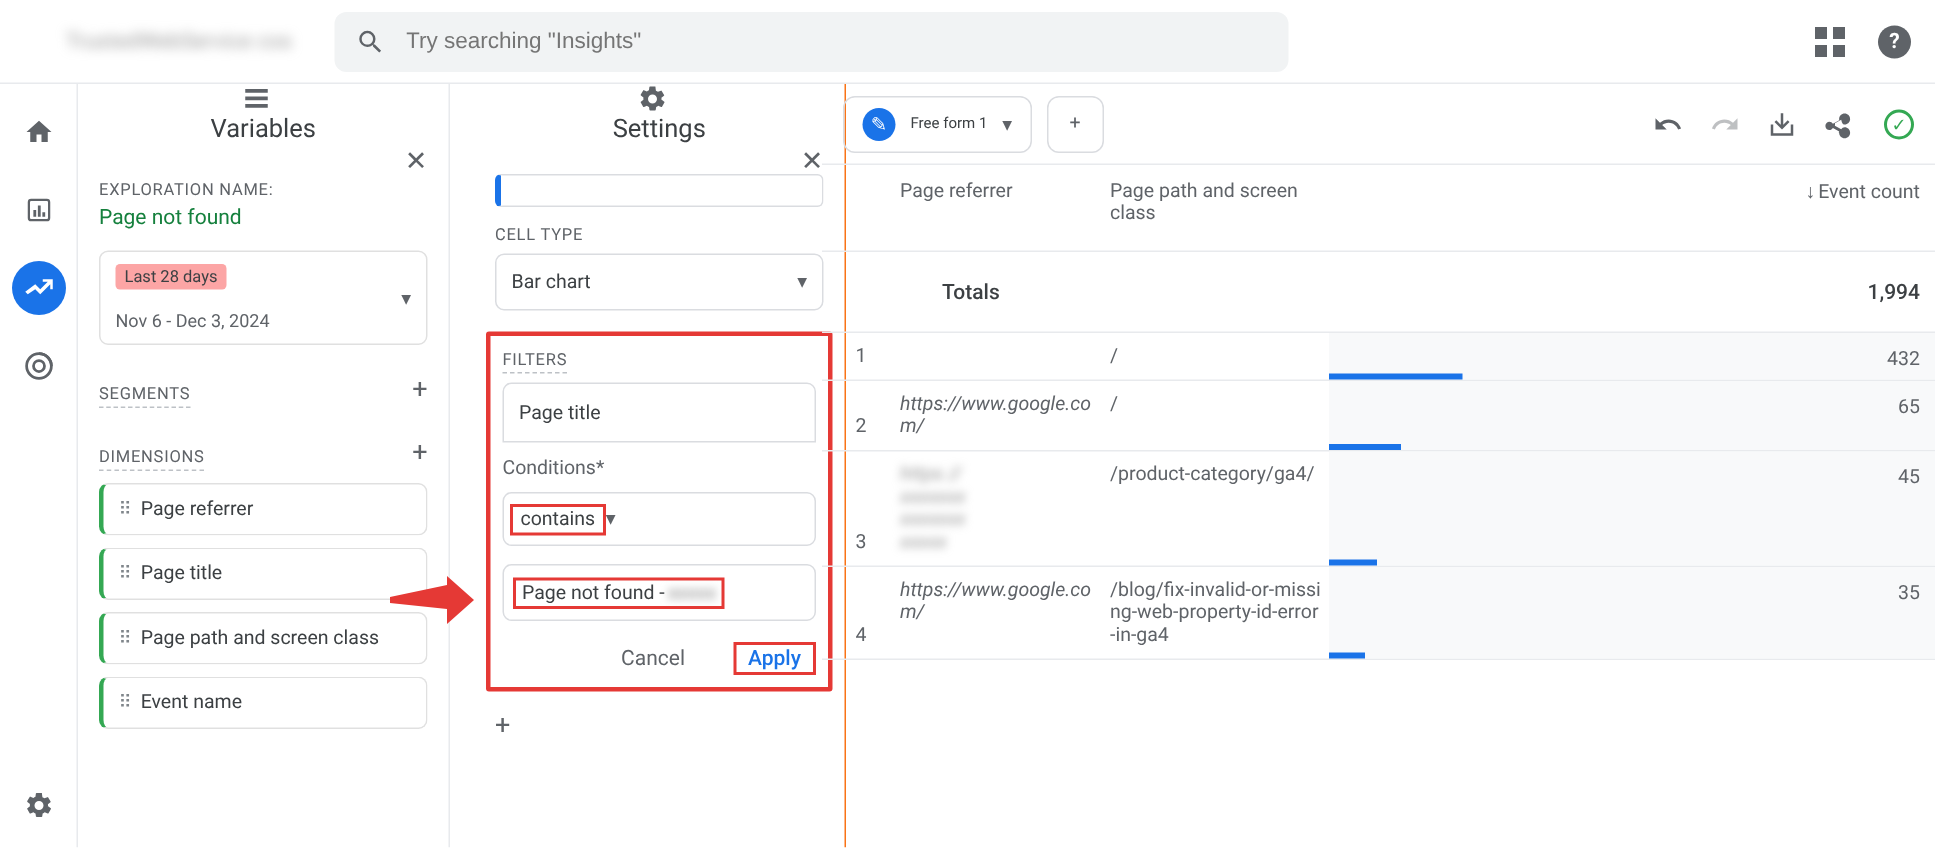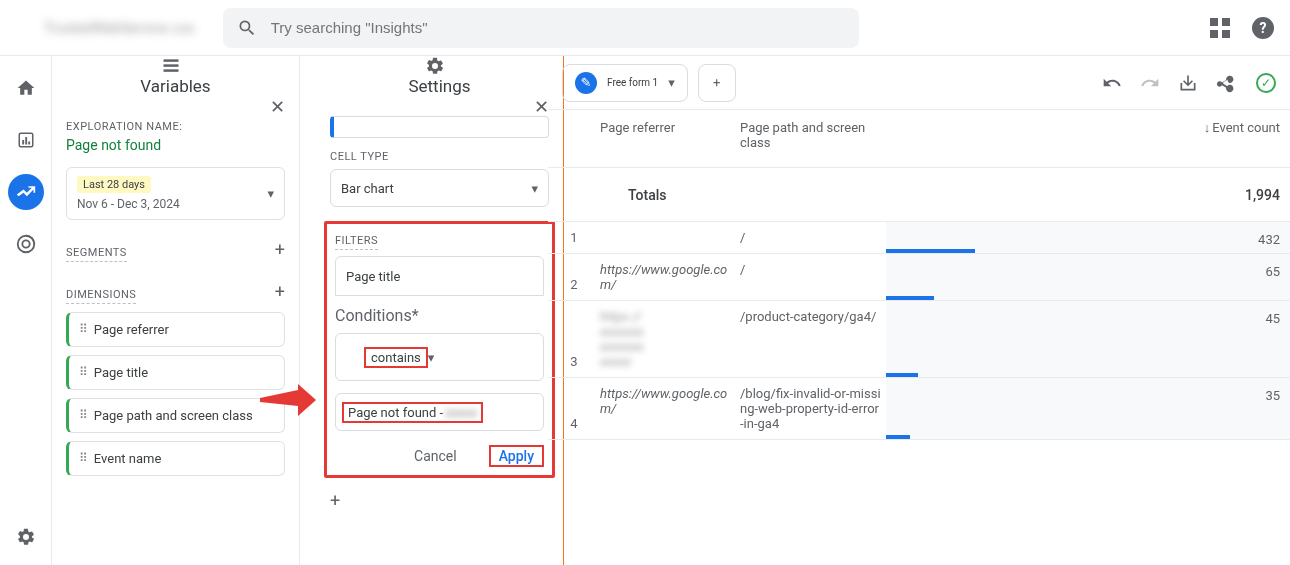--- a/index.html
+++ b/index.html
@@ -34,36 +34,36 @@
   .panel-head .icon { color:#5f6368; margin-right:10px;}
   .panel-head .title { font-size:17px; color:#3c4043;}
   .panel-head .close { margin-left:auto; color:#5f6368; font-size:18px; cursor:pointer;}
 
   .panel-body { padding: 0 14px; font-size:13px; }
   .section-label { font-size:11px; color:#5f6368; letter-spacing:0.5px; text-transform:uppercase; margin-top:10px;}
   .section-label.dashed { border-bottom:1px dashed #bdc1c6; display:inline-block; padding-bottom:2px;}
   .expl-name { margin-top:4px; font-size:14px; color:#15803d;}
 
   .date-card { border:1px solid #e0e0e0; border-radius:6px; padding:8px 10px; margin-top:14px; display:flex; align-items:center; justify-content:space-between; cursor:pointer;}
-  .date-card .chip { background:#fef9c3; font-size:11px; padding:2px 6px; border-radius:3px; display:inline-block; margin-bottom:4px;}
+  .date-card .chip { background:#fca5a5; font-size:11px; padding:2px 6px; border-radius:3px; display:inline-block; margin-bottom:14px;}
   .date-card .range{ font-size:12px; color:#5f6368;}
   
   .row-head { display:flex; align-items:center; margin-top:16px; justify-content:space-between;}
   .add { color:#5f6368; font-size:18px; cursor:pointer; }
   
   .dim-chip { border:1px solid #e0e0e0; border-left:3px solid #34a853; border-radius:6px; padding:9px 10px; margin-top:8px; display:flex; align-items:center; gap:8px; cursor:grab;}
   .handle { color:#80868b; font-size:12px; letter-spacing:-2px; line-height:7px;}
 
   
   .cell-type { border:1px solid #dadce0; border-radius:6px; height:38px; margin-top:6px; display:flex; align-items:center; padding:0 10px; justify-content:space-between; cursor:pointer;}
   .filters-box { border:3px solid #e53935; border-radius:2px; padding:8px; margin-top:14px; }
   .filters-label { font-size:11px; color:#5f6368; letter-spacing:0.5px; border-bottom:1px dashed #bdc1c6; display:inline-block; padding-bottom:2px;}
   .filter-name { border:1px solid #dadce0; border-radius:6px 6px 0 0; height:40px; display:flex; align-items:center; padding:0 10px; margin-top:6px;}
-  .cond-label { font-size:16px; color:#5f6368; margin-top:10px;}
-  .select-box { border:1px solid #dadce0; border-radius:6px; height:48px; display:flex; align-items:center; padding:0 28px; margin-top:8px;}
+  .cond-label { font-size:13px; color:#5f6368; margin-top:10px;}
+  .select-box { border:1px solid #dadce0; border-radius:6px; height:36px; display:flex; align-items:center; padding:0 4px; margin-top:8px;}
   .hl { border:2px solid #e53935; padding:1px 5px; display:inline-block;}
   .input-box { border:1px solid #dadce0; border-radius:6px; height:38px; display:flex; align-items:center; padding:0 6px; margin-top:12px;}
   .input-box .inner { border:2px solid #e53935; padding:1px 4px; display:flex; align-items:center; gap:2px;}
   .blur { filter:blur(3px); color:#888;}
   .btn-row { display:flex; justify-content:flex-end; gap:32px; margin-top:14px; align-items:center;}
   .btn-cancel { color:#5f6368; font-size:14px; cursor:pointer;}
   .btn-apply { color:#1a73e8; font-size:14px; font-weight:500; border:2px solid #e53935; padding:1px 8px; cursor:pointer;}
   .drop-row { display:flex; align-items:center; gap:8px; margin-top:12px; color:#5f6368; padding:0 14px;}
   .drop-row .plus { font-size:18px;}
 

